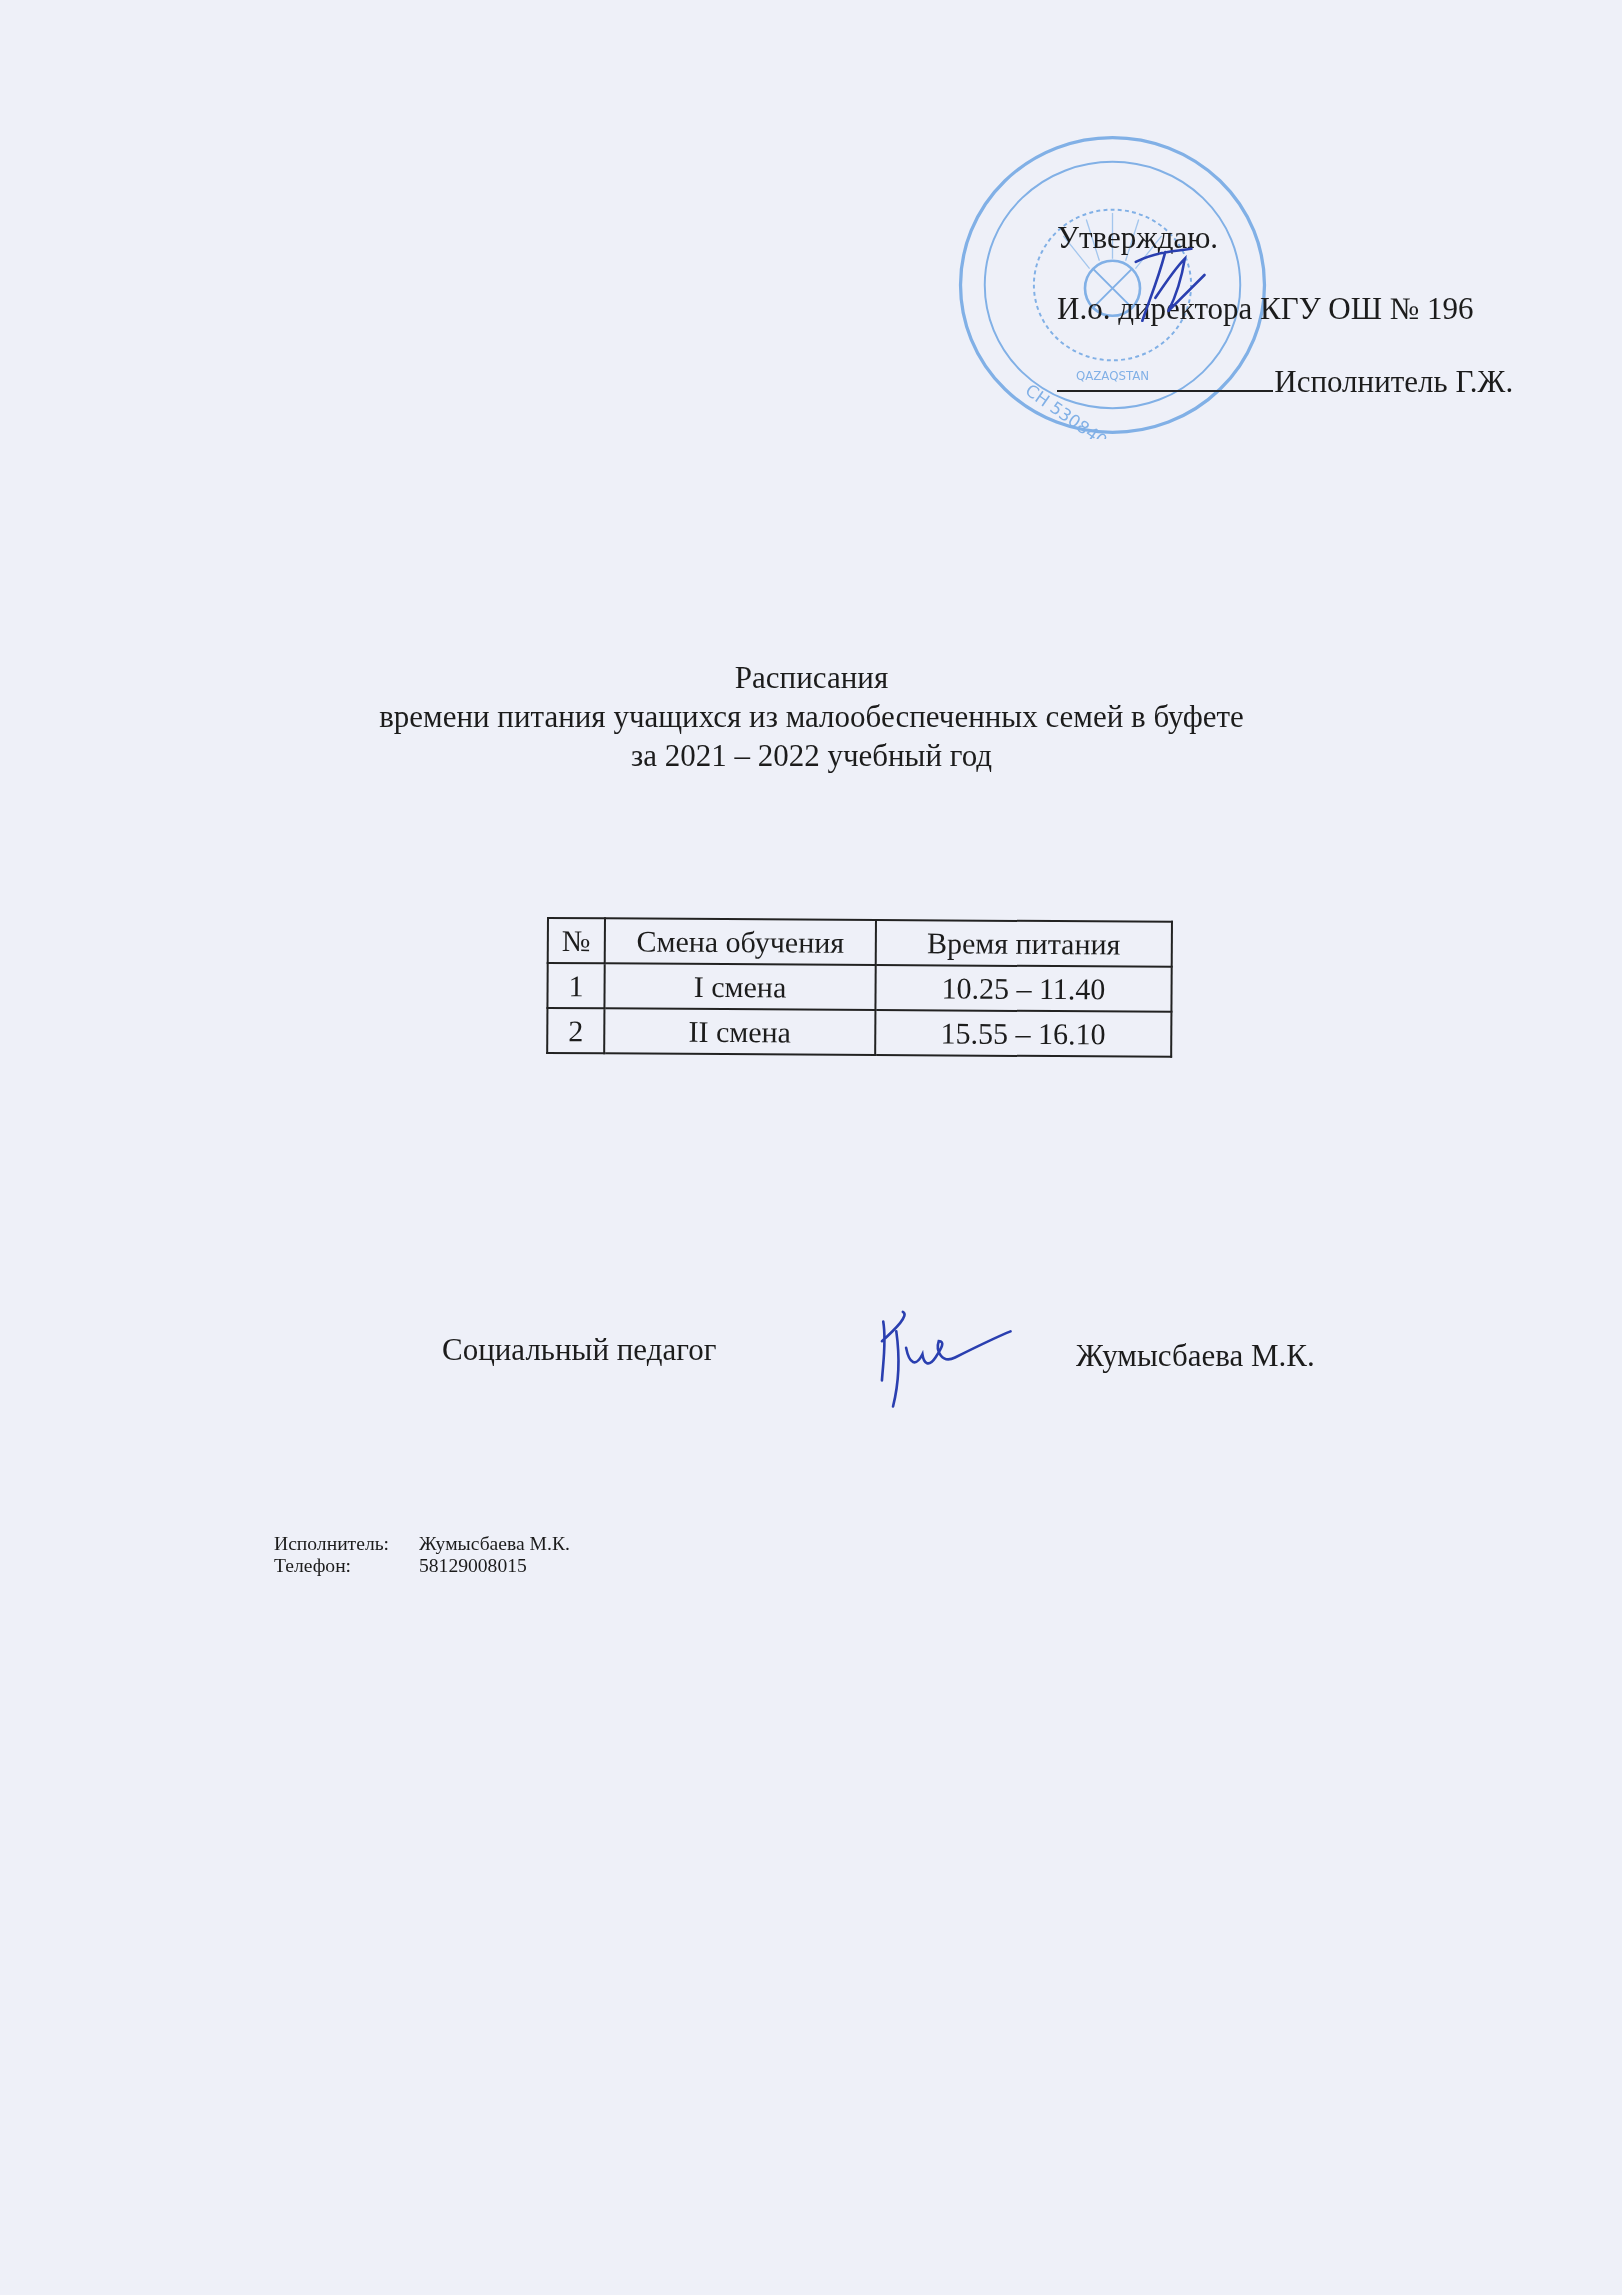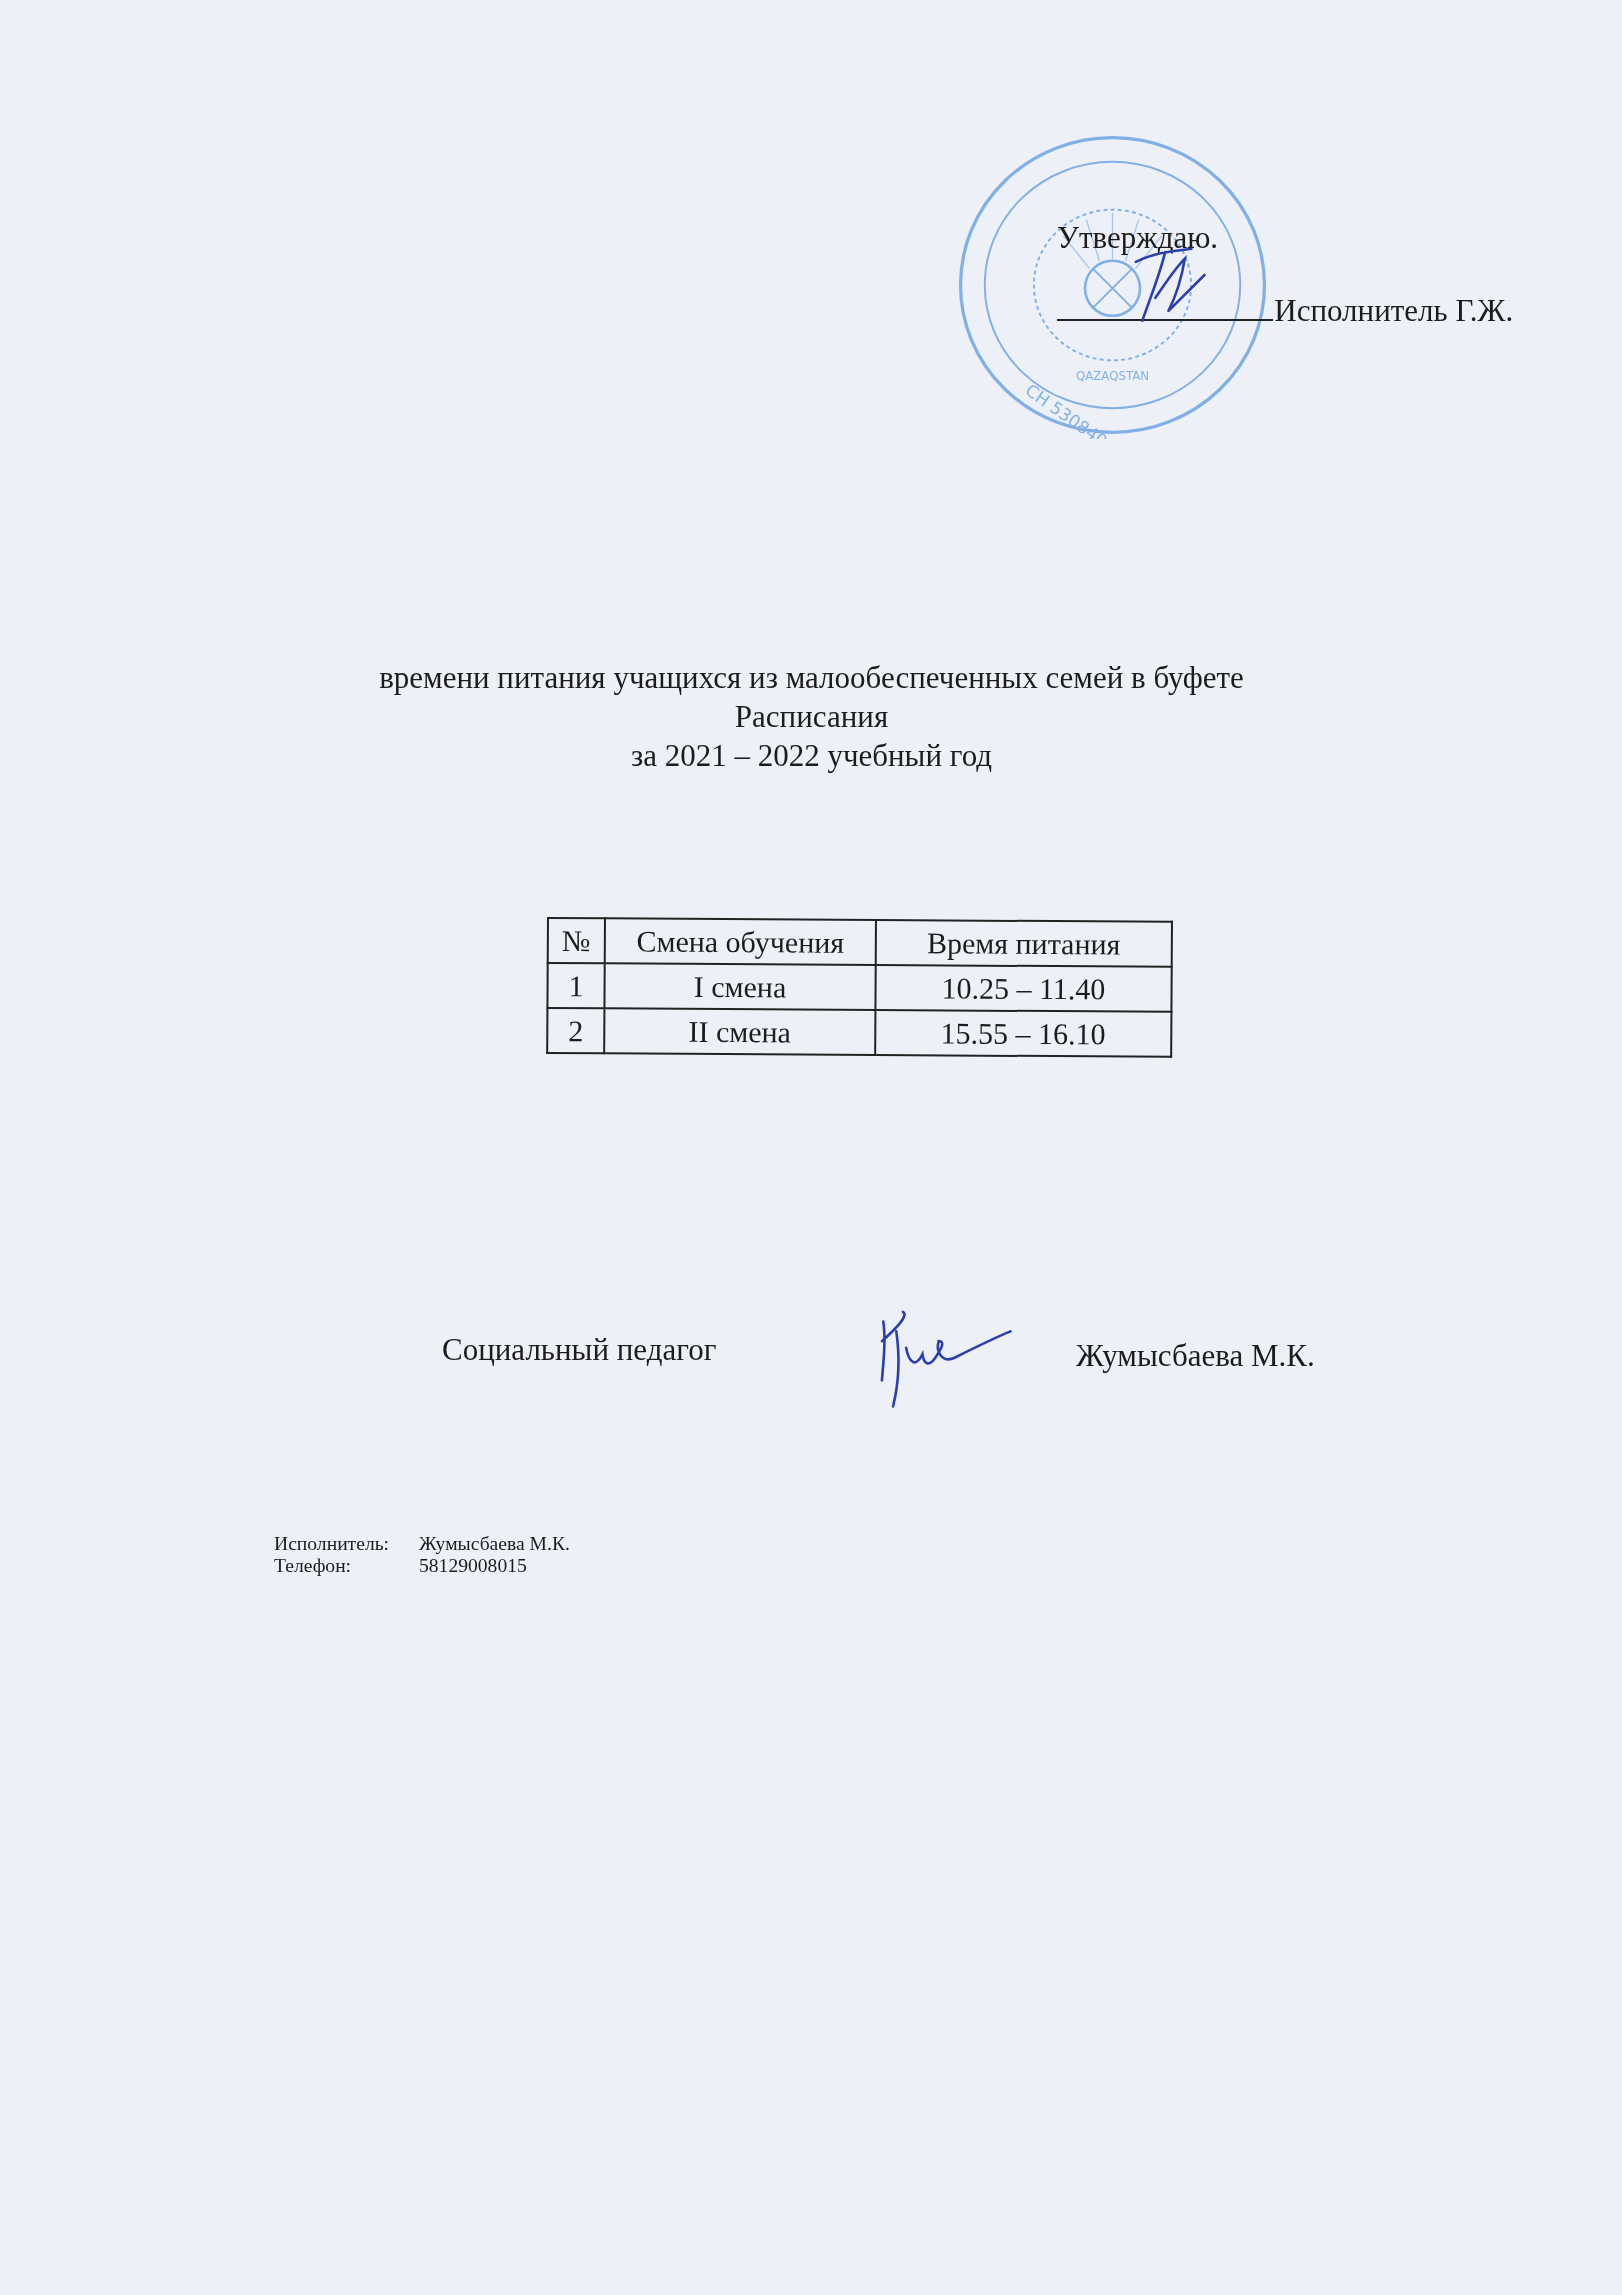--- a/index.html
+++ b/index.html
@@ -59,30 +59,31 @@
       <line x1="285" y1="135" x2="265" y2="198"></line>
         <line x1="170" y1="160" x2="210" y2="210"></line>
       <line x1="320" y1="160" x2="280" y2="210"></line>
     </g>
     <text x="245" y="380" text-anchor="middle" font-size="18" fill="#5d9be0" font-family="DejaVu Sans, sans-serif">QAZAQSTAN</text>
     <text x="110" y="400" font-size="26" fill="#5d9be0" font-family="DejaVu Sans, sans-serif" transform="rotate(35 110 400)">СН 530840</text>
   </svg>
 
   <div class="approval">
     <div class="line">Утверждаю.</div>
+    <div class="line">И.о. директора КГУ ОШ № 196</div>
     <div class="line"><span class="sig-line"></span><span>Исполнитель Г.Ж.</span></div>
   </div>
 
   <svg class="dir-sign" viewBox="0 0 120 130">
     <path d="M10 35 C40 20 70 18 95 15 M55 20 C45 60 30 95 20 125 M40 90 C60 60 75 40 85 30 C80 60 70 90 60 110 C80 90 100 70 115 55" fill="none" stroke="#2a3fb0" stroke-width="4" stroke-linecap="round"></path>
   </svg>
 
   <div class="title">
+    <div>Расписания</div>
     <div>времени питания учащихся из малообеспеченных семей в буфете</div>
-    <div>Расписания</div>
     <div>за 2021 – 2022 учебный год</div>
   </div>
 
   <table class="sched">
     <thead>
       <tr>
         <th class="c-num">№</th>
         <th class="c-shift">Смена обучения</th>
         <th class="c-time">Время питания</th>
       </tr>

